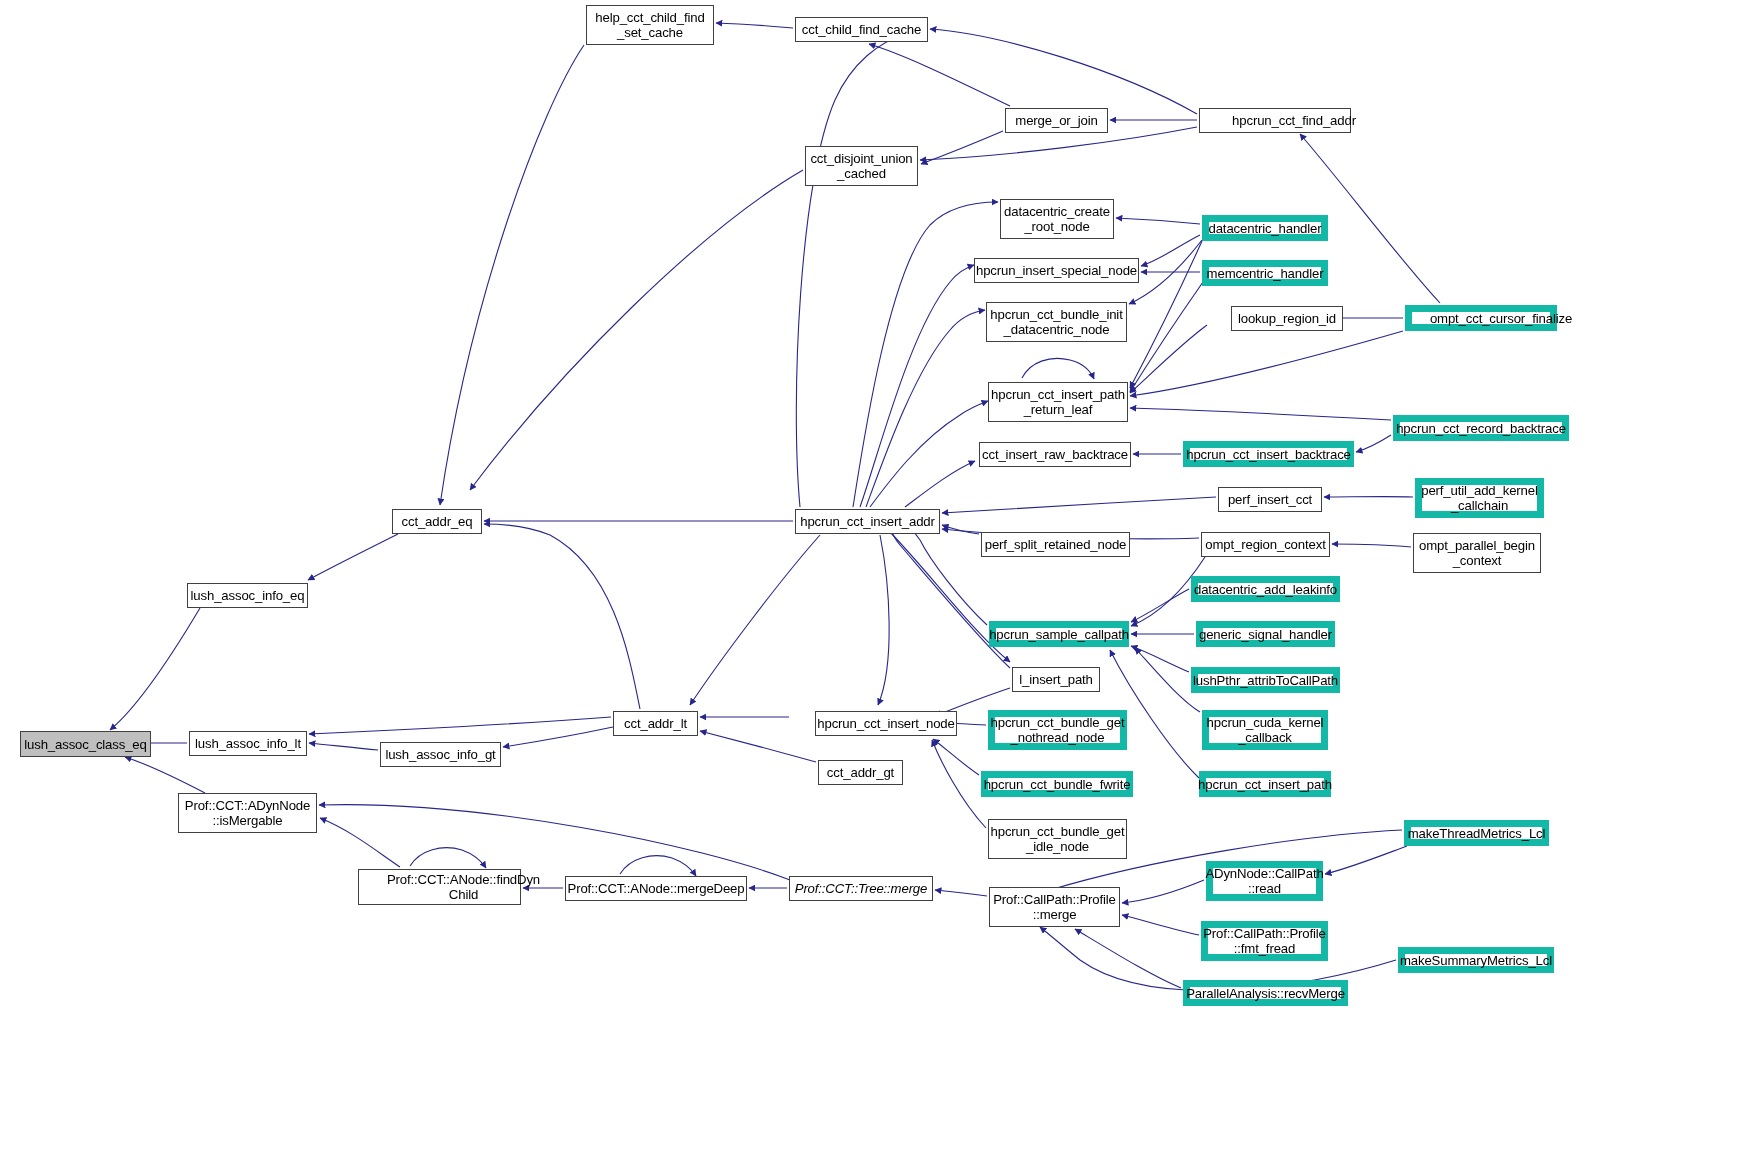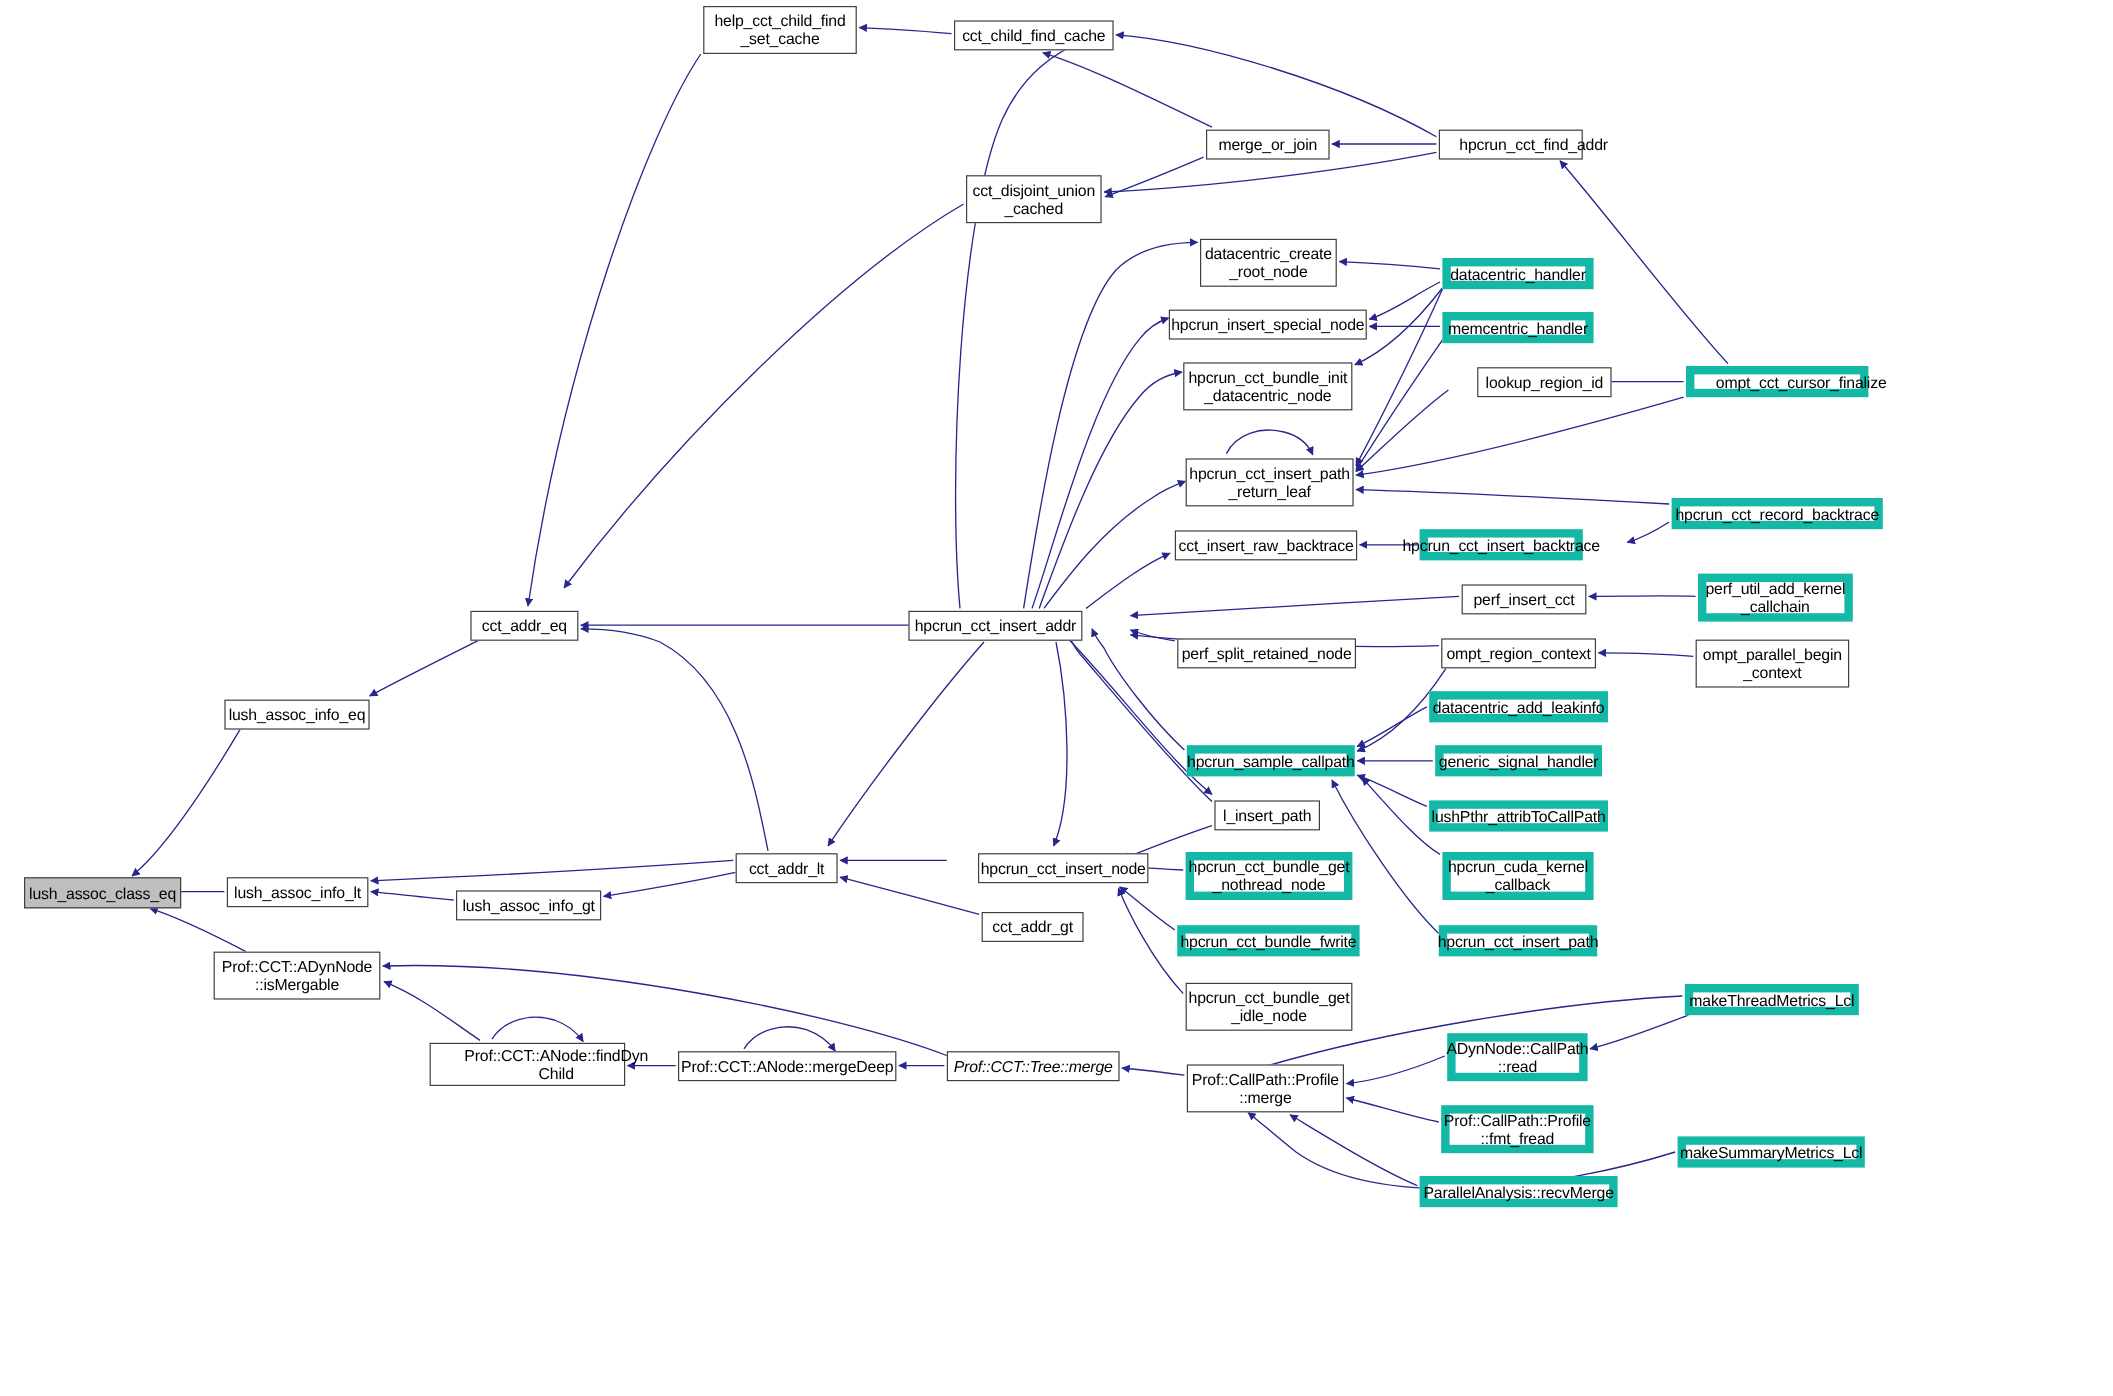--- a/index.html
+++ b/index.html
@@ -129,42 +129,42 @@
       <path d="M 1407,846 C 1380,856 1350,868 1325,874" fill="none" stroke="#26268c" stroke-width="1.1" marker-end="url(#arrow)"></path>
       <path d="M 1204,880 C 1180,890 1150,900 1122,903" fill="none" stroke="#26268c" stroke-width="1.1" marker-end="url(#arrow)"></path>
       <path d="M 1199,935 C 1175,930 1150,922 1122,915" fill="none" stroke="#26268c" stroke-width="1.1" marker-end="url(#arrow)"></path>
       <path d="M 1396,960 C 1300,990 1150,1010 1080,960 C 1065,948 1050,935 1040,927" fill="none" stroke="#26268c" stroke-width="1.1" marker-end="url(#arrow)"></path>
       <path d="M 1181,988 C 1150,975 1110,950 1075,929" fill="none" stroke="#26268c" stroke-width="1.1" marker-end="url(#arrow)"></path>
     </svg>
 <div class="node" style="left: 586px; top: 5px; width: 128px; height: 40px;">help_cct_child_find
 _set_cache</div>
     <div class="node" style="left: 795px; top: 17px; width: 133px; height: 25px;">cct_child_find_cache</div>
     <div class="node" style="left: 1005px; top: 108px; width: 103px; height: 25px;">merge_or_join</div>
-    <div class="node" style="left: 1199px; top: 108px; width: 120px; height: 25px; padding-left: 38px;">hpcrun_cct_find_addr</div>
+    <div class="node" style="left: 1199px; top: 108px; width: 152px; height: 25px; padding-left: 38px;">hpcrun_cct_find_addr</div>
     <div class="node" style="left: 805px; top: 146px; width: 113px; height: 40px;">cct_disjoint_union
 _cached</div>
     <div class="node" style="left: 1000px; top: 199px; width: 114px; height: 40px;">datacentric_create
 _root_node</div>
     <div class="node red" style="left: 1202px; top: 215px; width: 126px; height: 26px;">datacentric_handler</div>
     <div class="node" style="left: 974px; top: 258px; width: 165px; height: 25px;">hpcrun_insert_special_node</div>
     <div class="node red" style="left: 1202px; top: 260px; width: 126px; height: 26px;">memcentric_handler</div>
     <div class="node" style="left: 986px; top: 302px; width: 141px; height: 40px;">hpcrun_cct_bundle_init
 _datacentric_node</div>
     <div class="node" style="left: 1209px; top: 306px; width: 112px; height: 25px; margin-left: 22px;">lookup_region_id</div>
     <div class="node red" style="left: 1405px; top: 305px; width: 152px; height: 26px; padding-left: 40px;">ompt_cct_cursor_finalize</div>
     <div class="node" style="left: 988px; top: 382px; width: 140px; height: 40px;">hpcrun_cct_insert_path
 _return_leaf</div>
     <div class="node red" style="left: 1393px; top: 415px; width: 176px; height: 26px;">hpcrun_cct_record_backtrace</div>
     <div class="node" style="left: 979px; top: 442px; width: 152px; height: 25px;">cct_insert_raw_backtrace</div>
-    <div class="node red" style="left: 1183px; top: 441px; width: 136px; height: 26px;">hpcrun_cct_insert_backtrace</div>
+    <div class="node red" style="left: 1183px; top: 441px; width: 171px; height: 26px;">hpcrun_cct_insert_backtrace</div>
     <div class="node red" style="left: 1415px; top: 478px; width: 129px; height: 40px;">perf_util_add_kernel
 _callchain</div>
     <div class="node" style="left: 1218px; top: 487px; width: 104px; height: 25px;">perf_insert_cct</div>
     <div class="node" style="left: 392px; top: 509px; width: 90px; height: 25px;">cct_addr_eq</div>
-    <div class="node" style="left: 757px; top: 509px; width: 145px; height: 25px;">hpcrun_cct_insert_addr</div>
+    <div class="node" style="left: 795px; top: 509px; width: 145px; height: 25px;">hpcrun_cct_insert_addr</div>
     <div class="node" style="left: 1201px; top: 532px; width: 129px; height: 25px;">ompt_region_context</div>
     <div class="node" style="left: 1413px; top: 533px; width: 128px; height: 40px;">ompt_parallel_begin
 _context</div>
     <div class="node" style="left: 981px; top: 532px; width: 149px; height: 25px;">perf_split_retained_node</div>
     <div class="node red" style="left: 1191px; top: 576px; width: 149px; height: 26px;">datacentric_add_leakinfo</div>
     <div class="node" style="left: 187px; top: 583px; width: 121px; height: 25px;">lush_assoc_info_eq</div>
     <div class="node red" style="left: 989px; top: 621px; width: 140px; height: 26px;">hpcrun_sample_callpath</div>
     <div class="node red" style="left: 1196px; top: 621px; width: 139px; height: 26px;">generic_signal_handler</div>
     <div class="node" style="left: 1012px; top: 667px; width: 88px; height: 25px;">l_insert_path</div>
     <div class="node red" style="left: 1191px; top: 667px; width: 149px; height: 26px;">lushPthr_attribToCallPath</div>

